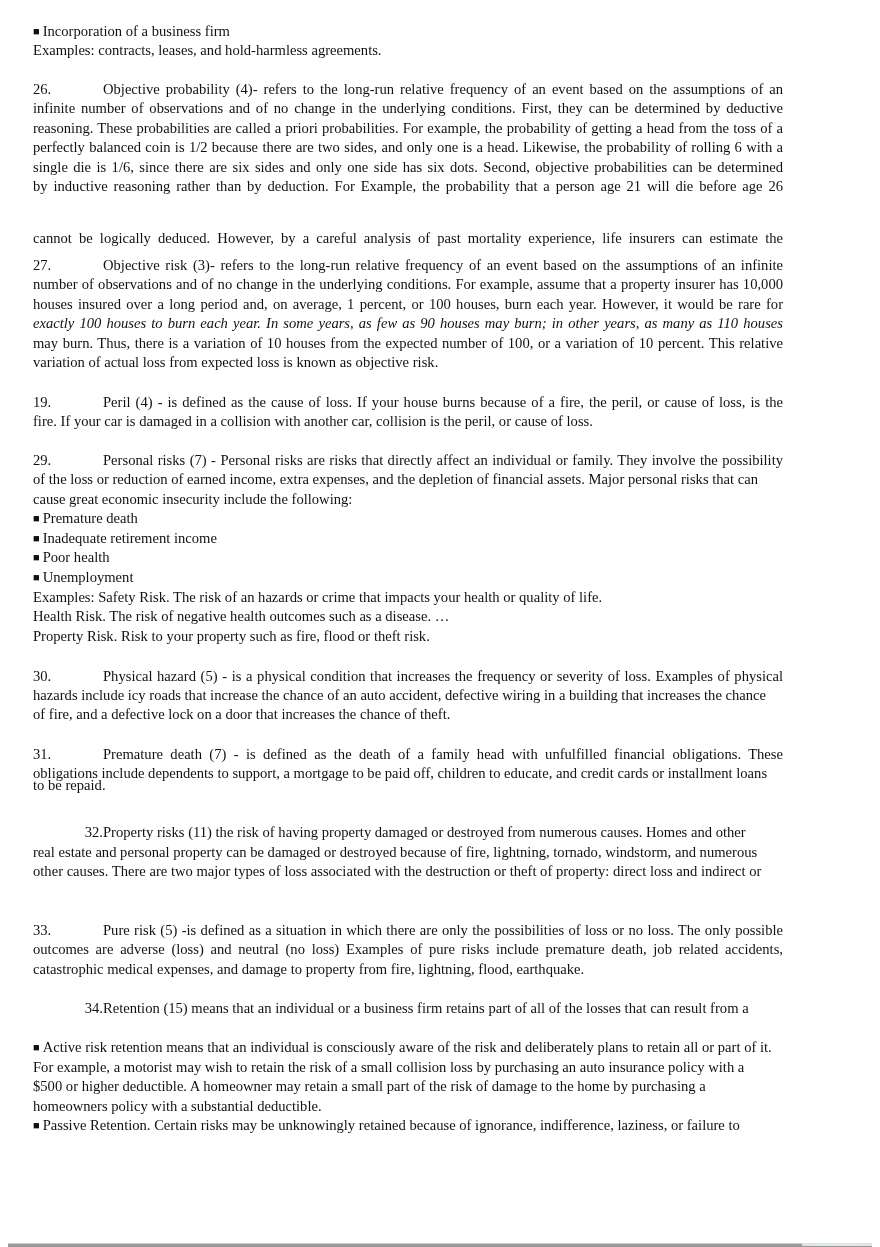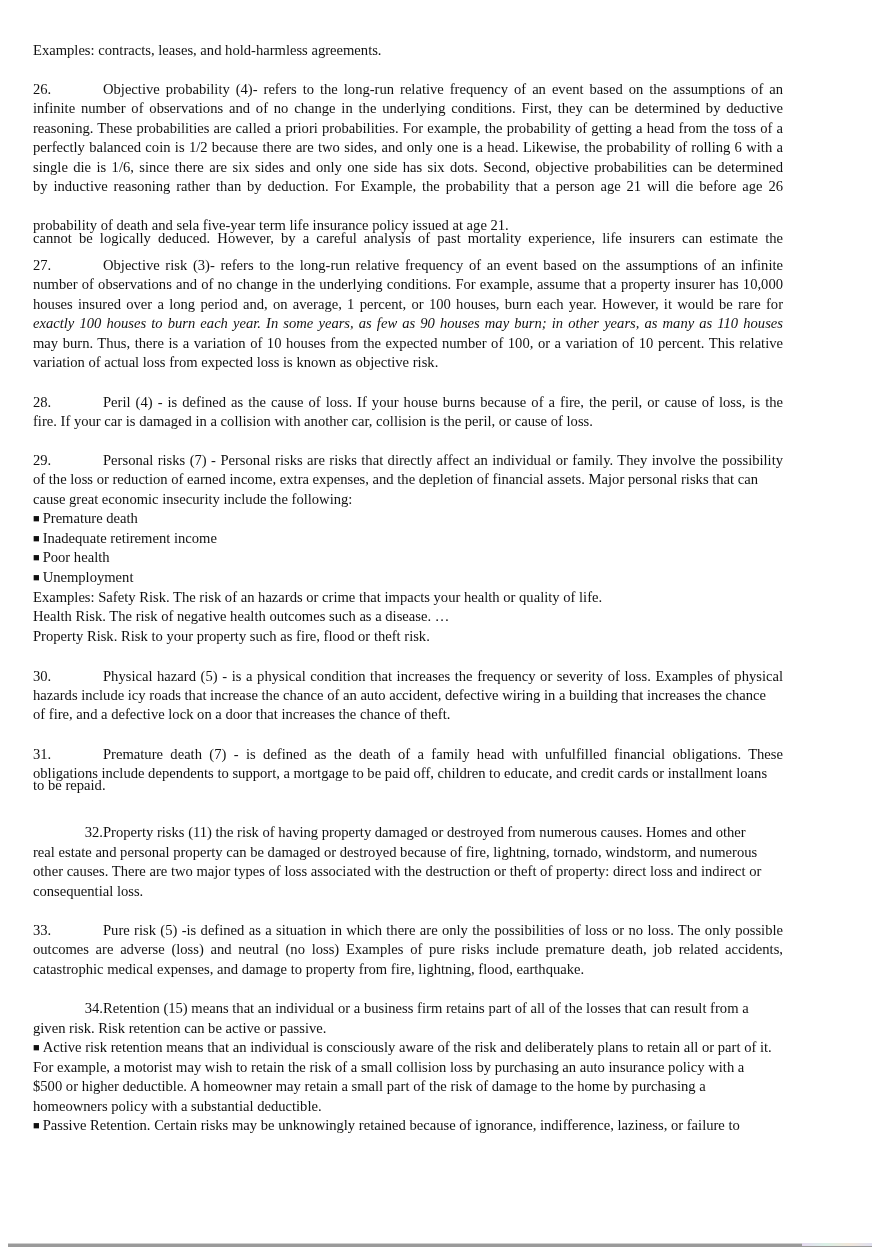--- a/index.html
+++ b/index.html
@@ -22,62 +22,60 @@
   }
   .hscroll-end {
     position: absolute; right: 8px; top: 1243px; width: 70px; height: 3px;
     background: linear-gradient(90deg, #e6d9f0, #d9f0e6, #f0e6d9, #e0e0f0);
   }
 </style>
 </head>
 <body>
 
 <div class="page" id="page">
+    <div class="line" style="top: 22px;"><span class="bullet">■</span><span>Incorporation of a business firm</span></div>
     <div class="line" style="top: 41px;"><span>Examples: contracts, leases, and hold-harmless agreements.</span></div>
     <div class="line just" style="top: 80px; text-align: justify;"><span class="num">26.</span><span>Objective probability (4)- refers to the long-run relative frequency of an event based on the assumptions of an</span></div>
     <div class="line just" style="top: 99px;"><span>infinite number of observations and of no change in the underlying conditions. First, they can be determined by deductive</span></div>
     <div class="line just" style="top: 119px;"><span>reasoning. These probabilities are called a priori probabilities. For example, the probability of getting a head from the toss of a</span></div>
     <div class="line just" style="top: 138px;"><span>perfectly balanced coin is 1/2 because there are two sides, and only one is a head. Likewise, the probability of rolling 6 with a</span></div>
     <div class="line just" style="top: 158px;"><span>single die is 1/6, since there are six sides and only one side has six dots. Second, objective probabilities can be determined</span></div>
     <div class="line just" style="top: 177px;"><span>by inductive reasoning rather than by deduction. For Example, the probability that a person age 21 will die before age 26</span></div>
     <div class="line just" style="top: 197px; margin-top: 32px;"><span>cannot be logically deduced. However, by a careful analysis of past mortality experience, life insurers can estimate the</span></div>
-    <div class="line" style="top: 216px;"><span>probability of death and sela five-year term life insurance policy issued at age 21.</span></div>
     <div class="line just" style="top: 256px; text-align: justify;"><span class="num">27.</span><span>Objective risk (3)- refers to the long-run relative frequency of an event based on the assumptions of an infinite</span></div>
     <div class="line just" style="top: 275px;"><span>number of observations and of no change in the underlying conditions. For example, assume that a property insurer has 10,000</span></div>
     <div class="line just" style="top: 295px;"><span>houses insured over a long period and, on average, 1 percent, or 100 houses, burn each year. However, it would be rare for</span></div>
     <div class="line just" style="top: 314px; font-style: italic;"><span>exactly 100 houses to burn each year. In some years, as few as 90 houses may burn; in other years, as many as 110 houses</span></div>
     <div class="line just" style="top: 334px;"><span>may burn. Thus, there is a variation of 10 houses from the expected number of 100, or a variation of 10 percent. This relative</span></div>
     <div class="line" style="top: 353px;"><span>variation of actual loss from expected loss is known as objective risk.</span></div>
-    <div class="line just" style="top: 393px; text-align: justify;"><span class="num">28.</span><span>Peril (4) - is defined as the cause of loss. If your house burns because of a fire, the peril, or cause of loss, is the</span></div>
+    <div class="line just" style="top: 393px; text-align: justify;"><span class="num">19.</span><span>Peril (4) - is defined as the cause of loss. If your house burns because of a fire, the peril, or cause of loss, is the</span></div>
     <div class="line" style="top: 412px;"><span>fire. If your car is damaged in a collision with another car, collision is the peril, or cause of loss.</span></div>
     <div class="line just" style="top: 451px; text-align: justify;"><span class="num">29.</span><span>Personal risks (7) - Personal risks are risks that directly affect an individual or family. They involve the possibility</span></div>
     <div class="line" style="top: 470px;"><span>of the loss or reduction of earned income, extra expenses, and the depletion of financial assets. Major personal risks that can</span></div>
     <div class="line" style="top: 490px;"><span>cause great economic insecurity include the following:</span></div>
     <div class="line" style="top: 509px;"><span class="bullet">■</span><span>Premature death</span></div>
     <div class="line" style="top: 529px;"><span class="bullet">■</span><span>Inadequate retirement income</span></div>
     <div class="line" style="top: 568px;"><span class="bullet">■</span><span>Unemployment</span></div>
     <div class="line" style="top: 548px;"><span class="bullet">■</span><span>Poor health</span></div>
     <div class="line" style="top: 588px;"><span>Examples: Safety Risk. The risk of an hazards or crime that impacts your health or quality of life.</span></div>
     <div class="line" style="top: 607px;"><span>Health Risk. The risk of negative health outcomes such as a disease. …</span></div>
     <div class="line" style="top: 627px;"><span>Property Risk. Risk to your property such as fire, flood or theft risk.</span></div>
     <div class="line just" style="top: 667px; text-align: justify;"><span class="num">30.</span><span>Physical hazard (5) - is a physical condition that increases the frequency or severity of loss. Examples of physical</span></div>
     <div class="line" style="top: 686px;"><span>hazards include icy roads that increase the chance of an auto accident, defective wiring in a building that increases the chance</span></div>
     <div class="line" style="top: 705px;"><span>of fire, and a defective lock on a door that increases the chance of theft.</span></div>
     <div class="line just" style="top: 745px; text-align: justify;"><span class="num">31.</span><span>Premature death (7) - is defined as the death of a family head with unfulfilled financial obligations. These</span></div>
     <div class="line" style="top: 764px;"><span>obligations include dependents to support, a mortgage to be paid off, children to educate, and credit cards or installment loans</span></div>
     <div class="line" style="top: 776px;"><span>to be repaid.</span></div>
     <div class="line" style="top: 823px;"><span class="num">32.</span><span>Property risks (11) the risk of having property damaged or destroyed from numerous causes. Homes and other</span></div>
     <div class="line" style="top: 862px;"><span>other causes. There are two major types of loss associated with the destruction or theft of property: direct loss and indirect or</span></div>
     <div class="line" style="top: 843px;"><span>real estate and personal property can be damaged or destroyed because of fire, lightning, tornado, windstorm, and numerous</span></div>
-    <div class="line" style="top: 882px;"><span>consequential loss.</span></div>
     <div class="line just" style="top: 921px; text-align: justify;"><span class="num">33.</span><span>Pure risk (5) -is defined as a situation in which there are only the possibilities of loss or no loss. The only possible</span></div>
     <div class="line just" style="top: 940px;"><span>outcomes are adverse (loss) and neutral (no loss) Examples of pure risks include premature death, job related accidents,</span></div>
     <div class="line" style="top: 960px;"><span>catastrophic medical expenses, and damage to property from fire, lightning, flood, earthquake.</span></div>
     <div class="line" style="top: 999px;"><span class="num">34.</span><span>Retention (15) means that an individual or a business firm retains part of all of the losses that can result from a</span></div>
-    <div class="line" style="top: 1019px;"><span>given risk. Risk retention can be active or passive.</span></div>
     <div class="line" style="top: 1038px;"><span class="bullet">■</span><span>Active risk retention means that an individual is consciously aware of the risk and deliberately plans to retain all or part of it.</span></div>
     <div class="line" style="top: 1058px;"><span>For example, a motorist may wish to retain the risk of a small collision loss by purchasing an auto insurance policy with a</span></div>
     <div class="line" style="top: 1077px;"><span>$500 or higher deductible. A homeowner may retain a small part of the risk of damage to the home by purchasing a</span></div>
     <div class="line" style="top: 1097px;"><span>homeowners policy with a substantial deductible.</span></div>
     <div class="line" style="top: 1116px;"><span class="bullet">■</span><span>Passive Retention. Certain risks may be unknowingly retained because of ignorance, indifference, laziness, or failure to</span></div>
   </div>
 <div class="hscroll"></div>
 <div class="hscroll-end"></div>
 
 </body></html>

